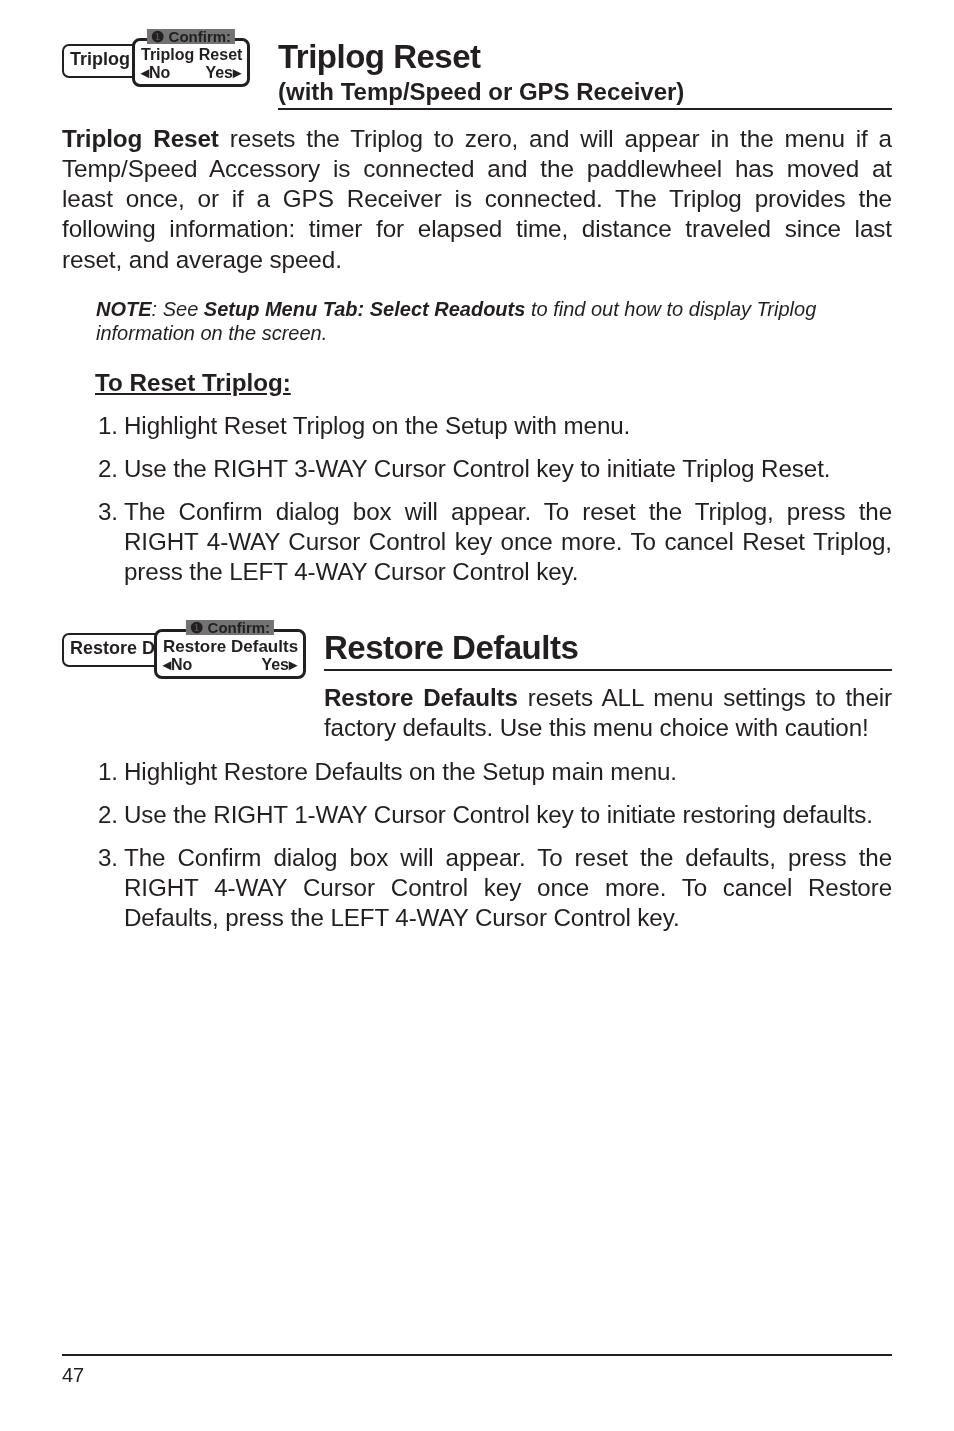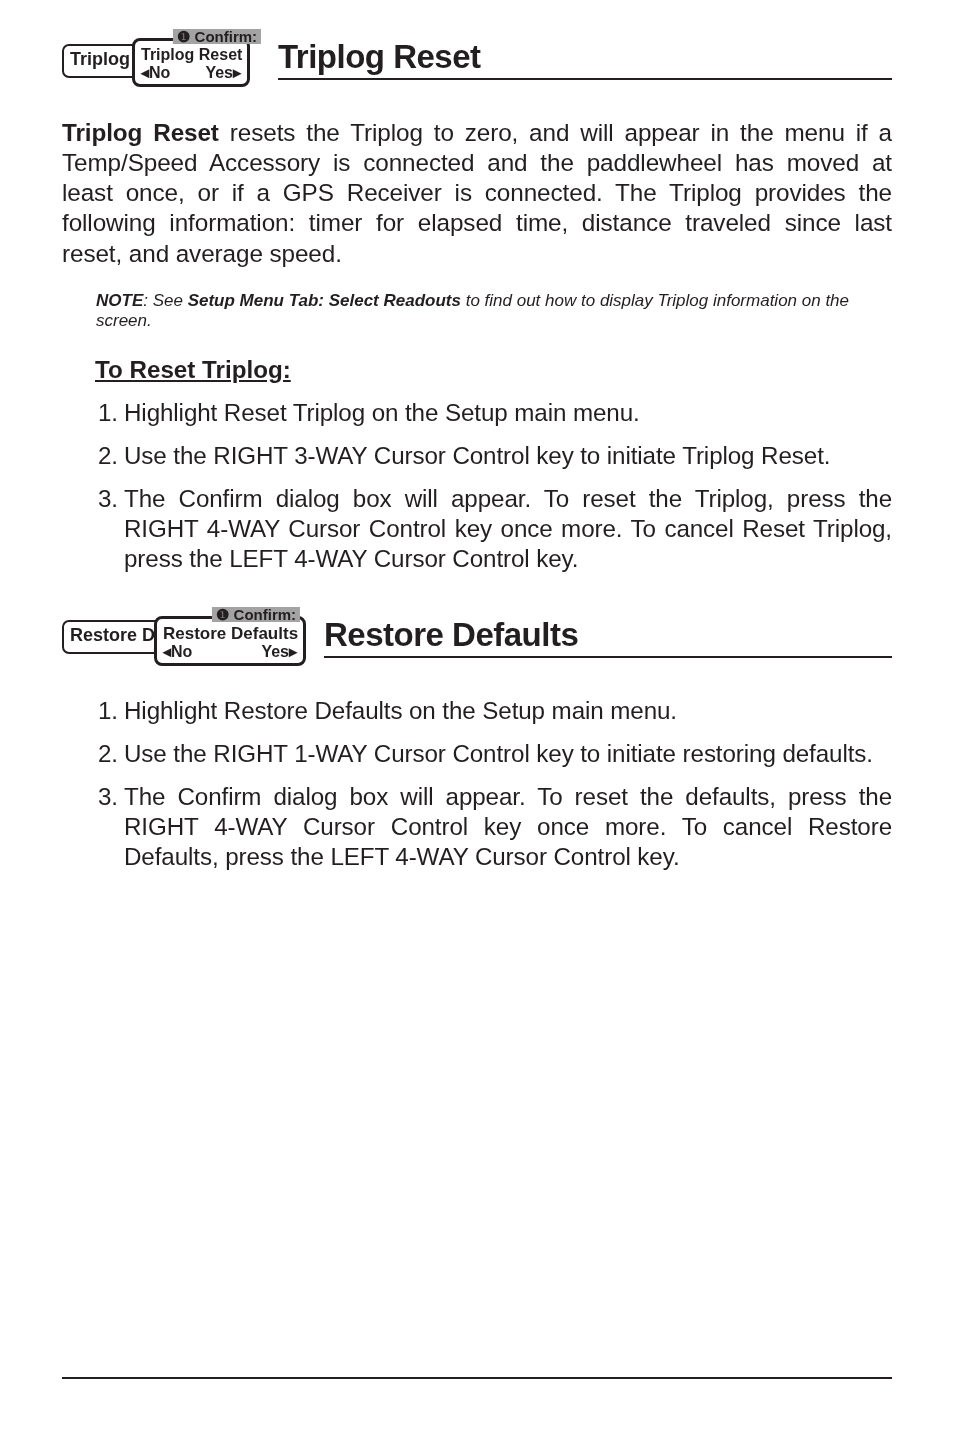--- a/index.html
+++ b/index.html
@@ -22,43 +22,42 @@
     position: absolute; border: 2px solid #231f20; border-radius: 7px;
     font: bold 18px/1 Arial, sans-serif; color: #231f20;
     padding: 4px 6px 0 6px; background: #fff;
   }
   .front-box {
     position: absolute; border: 3px solid #231f20; border-radius: 8px;
     background: #fff;
   }
   .front-box .tab {
     position: absolute; top: -12px; left: 50%; transform: translateX(-50%);
-    background: #a3a3a3; padding: 0 4px; font: bold 15px/1 Arial, sans-serif;
+    background: #737373; padding: 0 4px; font: bold 15px/1 Arial, sans-serif;
     white-space: nowrap;
-    margin-left: 26px;
   }
   .front-box .middle {
     text-align: center; font: bold 19px/1 Arial, sans-serif; padding: 6px 6px 2px;
     white-space: nowrap;
   }
   .front-box .bottom {
     display: flex; justify-content: space-between;
     font: bold 16px/1 Arial, sans-serif; padding: 0 6px 3px; text-align: right;
   }
 
   
   .head-row { display: flex; align-items: flex-start; gap: 26px; margin-bottom: 6px; }
   .head-text { flex: 1; }
   h1 { font-size: 33px; font-weight: 800; letter-spacing: -0.5px; margin-bottom: 2px; }
   .sub { font-size: 24px; font-weight: 700; }
   .rule { border: none; border-top: 2px solid #231f20; margin-top: 2px; }
 
   
   p.body { font-size: 24.3px; line-height: 1.24; text-align: justify; margin-top: 14px; font-weight: 400; letter-spacing: -0.1px; }
-  p.note { font-size: 17px; font-style: italic; line-height: 1.22; margin: 22px 0 0 34px; font-weight: 400; }
+  p.note { font-size: 20px; font-style: italic; line-height: 1.22; margin: 22px 0 0 34px; font-weight: 400; }
   p.note .b { font-weight: 700; }
   .proc { font-size: 24.2px; font-weight: 700; text-decoration: underline; margin-top: 24px; margin-left: 33px; }
   ol { list-style: none; margin: 14px 0 0 36px; }
   ol li { font-size: 24.2px; line-height: 1.24; text-align: justify; margin-bottom: 13px; display: flex; font-weight: 400; letter-spacing: -0.1px;}
   ol li .num { flex: 0 0 26px; }
   ol li .txt { flex: 1; }
   .b { font-weight: 700; }
 
   
   .sec2-top { display: flex; align-items: flex-start; gap: 16px; }
@@ -84,38 +83,39 @@
         <div class="tab">❶ Confirm:</div>
         <div class="middle" style="font-size:16px;">Triplog Reset</div>
         <div class="bottom">
           <span>◂No</span>
           <span>Yes▸</span>
         </div>
       </div>
     </div>
     <div class="head-text">
       <h1>Triplog Reset</h1>
+      <div class="sub">(with Temp/Speed or GPS Receiver)</div>
       <hr class="rule">
     </div>
   </div>
 
   <p class="body">
     <span class="b">Triplog Reset</span><span> resets the Triplog to zero, and will appear in the menu if a Temp/Speed Accessory is connected and the paddlewheel has moved at least once, or if a GPS Receiver is connected. The Triplog provides the following information: timer for elapsed time, distance traveled since last reset, and average speed.</span>
   </p>
 
   <p class="note">
     <span class="b">NOTE</span><span>:  See </span><span class="b">Setup Menu Tab: Select Readouts</span><span> to find out how to display Triplog information on the screen.</span>
   </p>
 
   <div class="proc">To Reset Triplog:</div>
 
   <ol>
     <li>
         <span class="num">1.</span>
-        <span class="txt">Highlight Reset Triplog on the Setup main menu.</span>
+        <span class="txt">Highlight Reset Triplog on the Setup with menu.</span>
       </li>
     <li>
         <span class="num">2.</span>
         <span class="txt">Use the RIGHT 3-WAY Cursor Control key to initiate Triplog Reset.</span>
       </li>
     <li>
         <span class="num">3.</span>
         <span class="txt">The Confirm dialog box will appear. To reset the Triplog, press the RIGHT 4-WAY Cursor Control key once more. To cancel Reset Triplog, press the LEFT 4-WAY Cursor Control key.</span>
       </li>
   </ol>
@@ -133,20 +133,23 @@
         <div class="middle" style="font-size:17px;">Restore Defaults</div>
         <div class="bottom">
           <span>◂No</span>
           <span>Yes▸</span>
         </div>
       </div>
     </div>
     <div class="sec2-head">
       <h1>Restore Defaults</h1>
       <hr class="rule">
+      <p class="sec2-para">
+        <span class="b">Restore Defaults</span><span> resets ALL menu settings to their factory defaults. Use this menu choice with caution!</span>
+      </p>
     </div>
   </div>
 
 
   <ol>
     <li>
         <span class="num">1.</span>
         <span class="txt">Highlight Restore Defaults on the Setup main menu.</span>
       </li>
     <li>
@@ -155,13 +158,14 @@
       </li>
     <li>
         <span class="num">3.</span>
         <span class="txt">The Confirm dialog box will appear. To reset the defaults,  press the RIGHT 4-WAY Cursor Control key once more. To cancel Restore Defaults, press the LEFT 4-WAY Cursor Control key.</span>
       </li>
   </ol>
 </div>
 
 <div class="footer">
   <hr>
+  <div class="pn">47</div>
 </div>
 
 </body></html>

